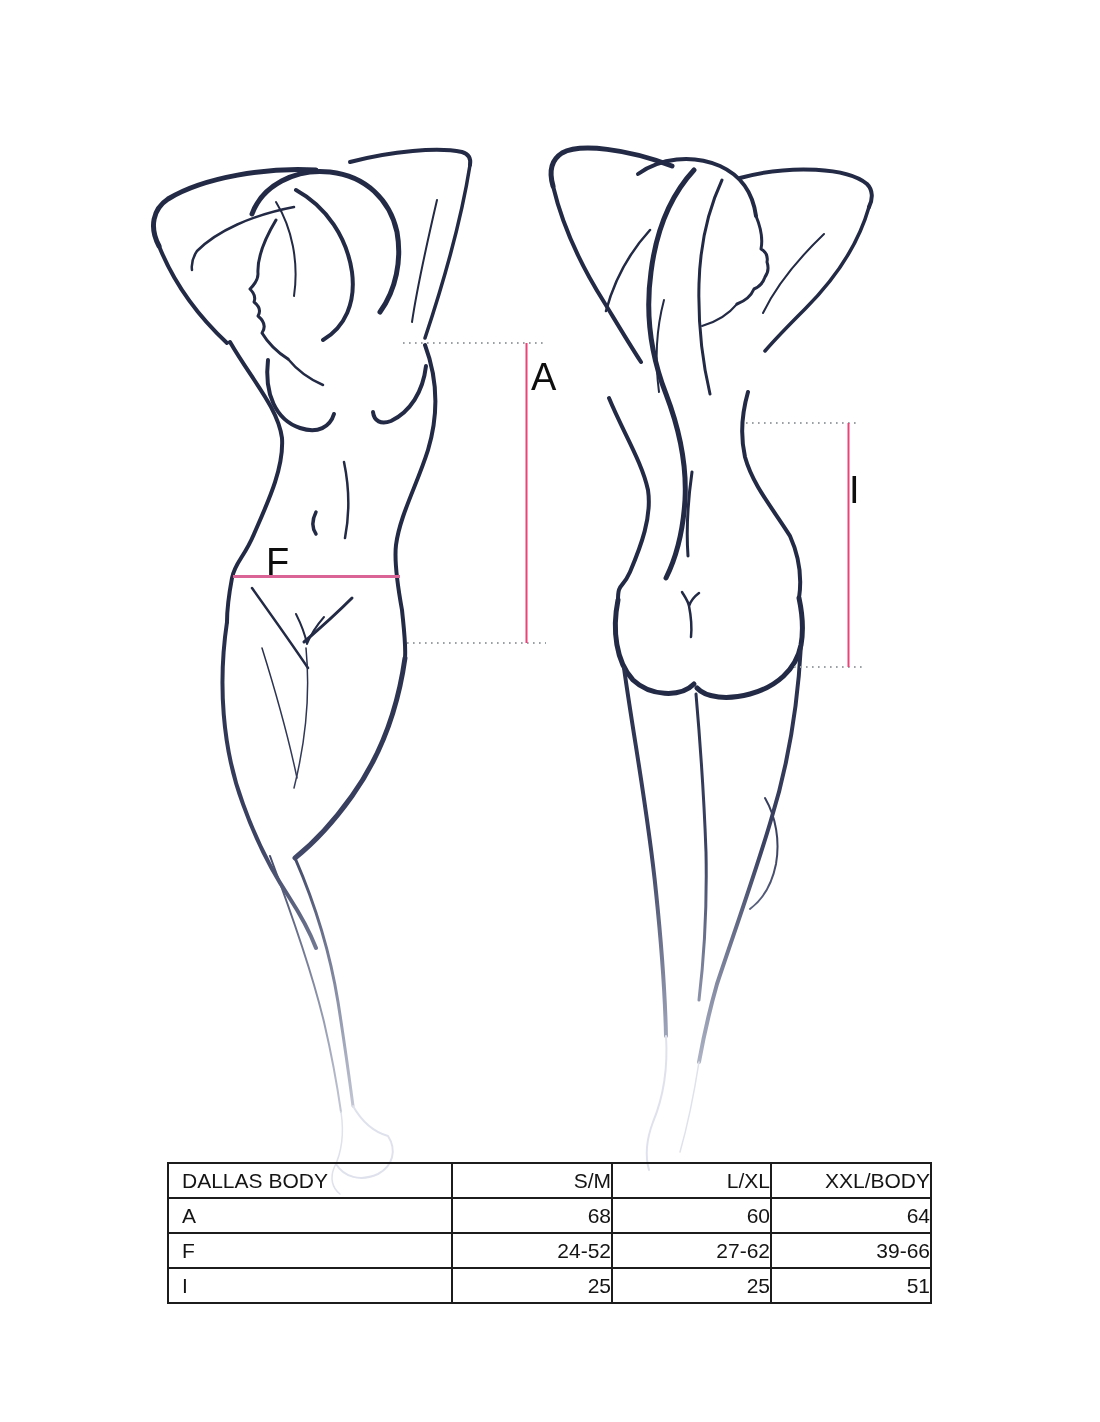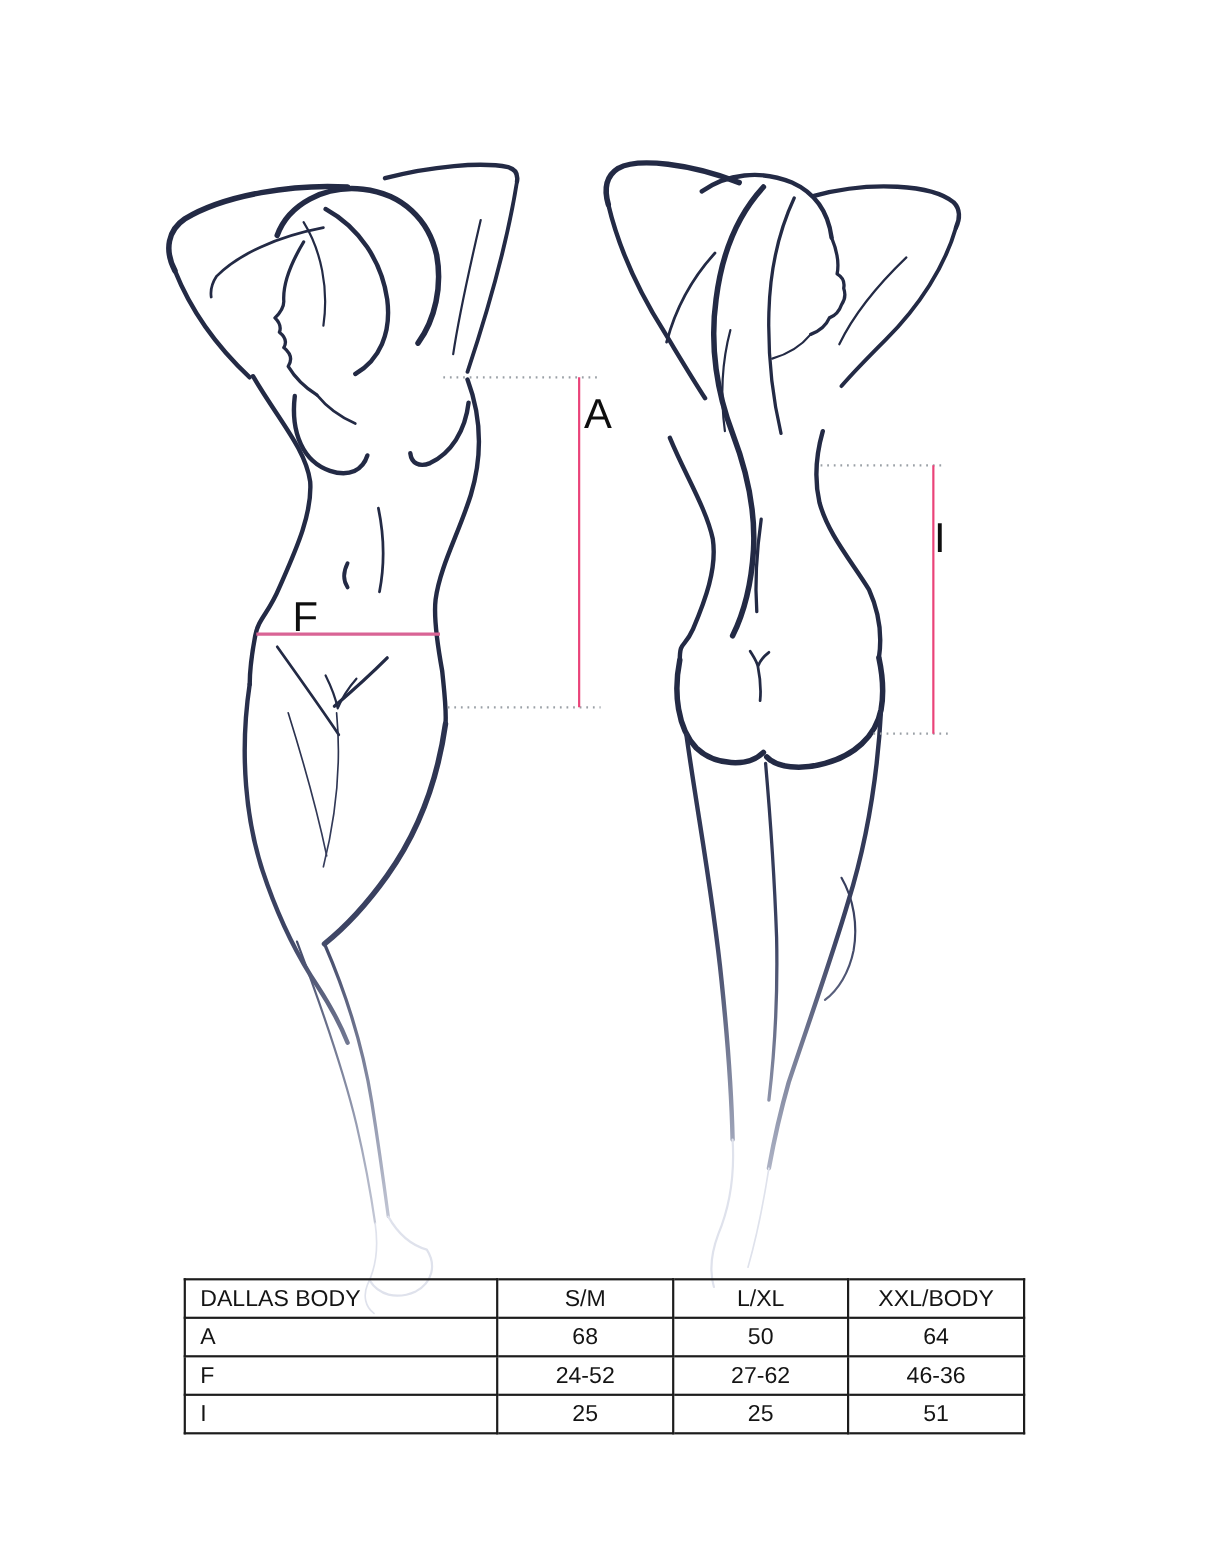--- a/index.html
+++ b/index.html
@@ -45,21 +45,21 @@
     background: transparent;
     font-family: "Liberation Sans", sans-serif;
     font-size: 21px;
     color: #141414;
     margin-top: 30px;
   }
   .size-table th, .size-table td {
     border: 2px solid #1c1c1c;
     padding: 0;
     height: 33px;
-    text-align: center;
+    text-align: right;
     vertical-align: middle;
     font-weight: 400;
     background: transparent;
   }
   .size-table .cell-left {
     text-align: left;
     padding-left: 13px;
   }
 </style>
 </head>
@@ -184,28 +184,28 @@
     <tbody>
       <tr style="height:35px">
         <th class="cell-left">DALLAS BODY</th>
         <th>S/M</th>
         <th>L/XL</th>
         <th>XXL/BODY</th>
       </tr>
       <tr>
         <td class="cell-left">A</td>
         <td>68</td>
-        <td>50</td>
+        <td>60</td>
         <td>64</td>
       </tr>
       <tr>
         <td class="cell-left">F</td>
         <td>24-52</td>
         <td>27-62</td>
-        <td>46-36</td>
+        <td>39-66</td>
       </tr>
       <tr>
         <td class="cell-left">I</td>
         <td>25</td>
         <td>25</td>
         <td>51</td>
       </tr>
     </tbody>
   </table>
 

